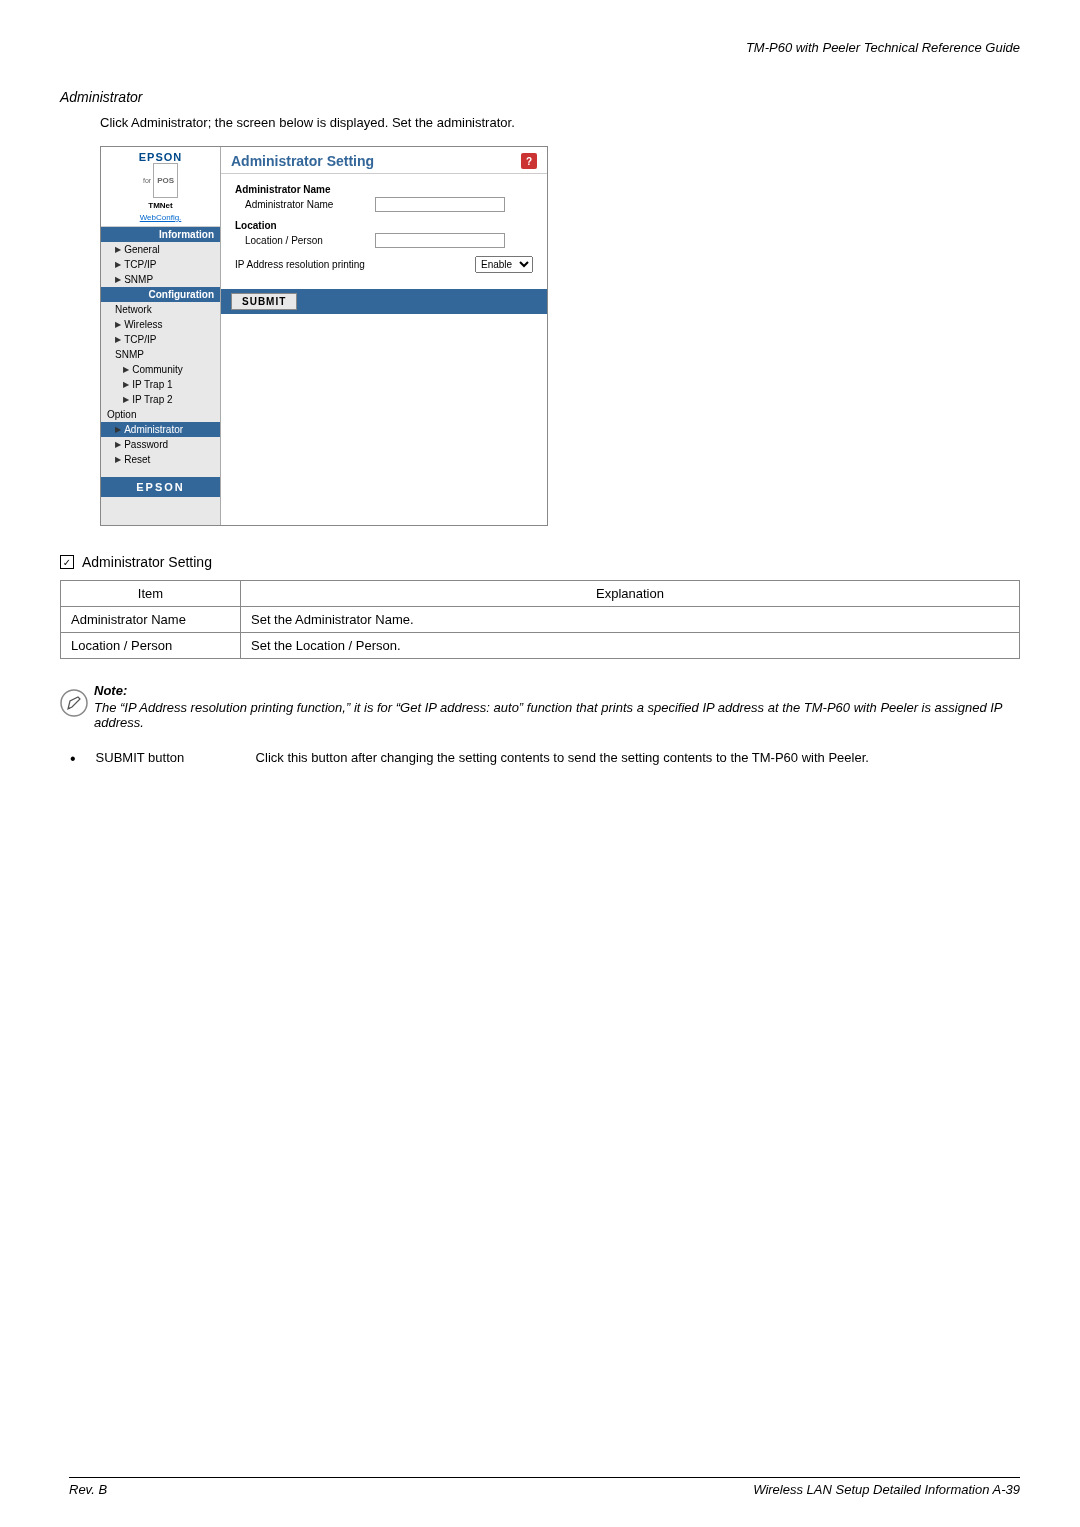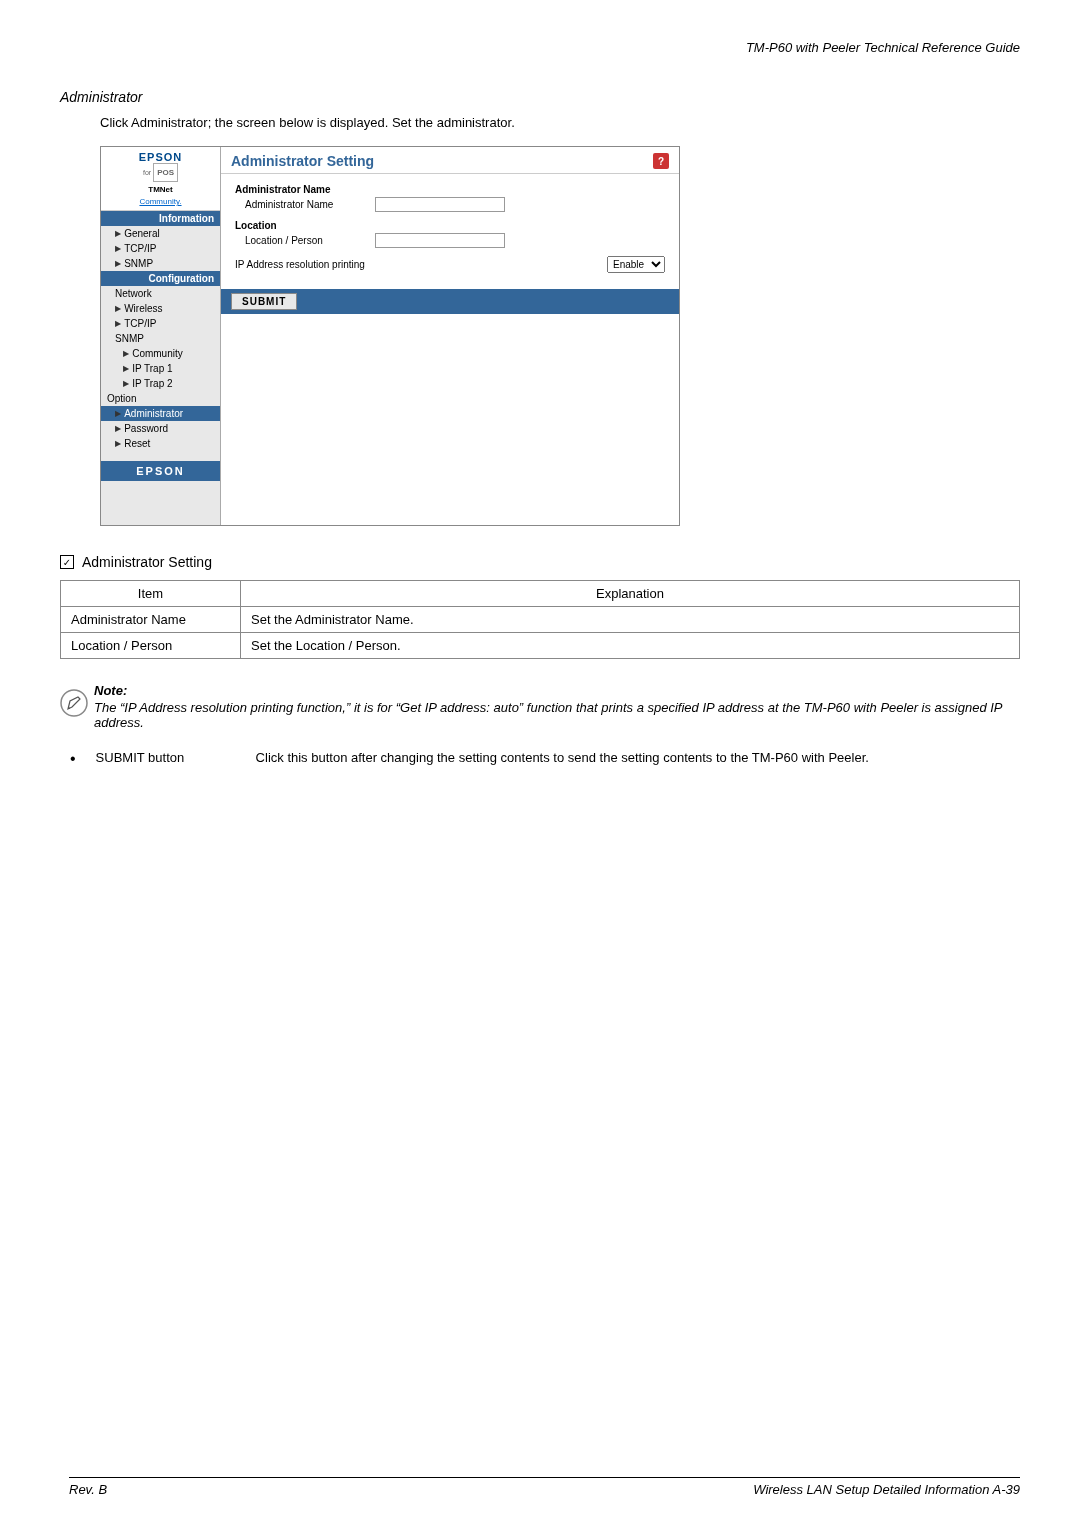--- a/index.html
+++ b/index.html
@@ -33,21 +33,21 @@
       margin-left: 40px;
       margin-bottom: 16px;
       font-size: 13px;
     }
 
     
     .ui-screenshot {
       margin-left: 40px;
       border: 1px solid #888;
       display: flex;
-      width: 580px;
+      width: 448px;
       min-height: 380px;
       font-size: 11px;
       background: #4c1d95;
     }
 
     
     .sidebar {
       width: 120px;
       background: #e8e8e8;
       border-right: 1px solid #aaa;
@@ -297,21 +297,21 @@
     }
     .epson-for {
       font-size: 7px;
       color: #666;
     }
     .pos-text {
       font-size: 8px;
       color: #666;
       font-weight: bold;
       border: 1px solid #aaa;
-      padding: 4px 3px;
+      padding: 12px 3px;
     }
     .tmnet-text {
       font-size: 8px;
       font-weight: bold;
     }
     .webconfig-text {
       font-size: 8px;
       color: #0066cc;
       text-decoration: underline;
     }
@@ -336,21 +336,21 @@
         <span style="font-size:11px;font-weight:bold;color:#00498b;letter-spacing:1px;">EPSON</span>
       </div>
       <div style="display:flex;align-items:center;gap:2px;">
         <span class="epson-for">for</span>
         <span class="pos-text">POS</span>
       </div>
       <div>
         <span class="tmnet-text">TMNet</span>
       </div>
       <div>
-        <span class="webconfig-text">Community.</span>
+        <span class="webconfig-text">WebConfig.</span>
       </div>
     </div>
 
     <div class="sidebar-section-header">Information</div>
     <div class="sidebar-item indent1">
       <span class="arrow">▶</span>
       <span>General</span>
     </div>
     <div class="sidebar-item indent1">
       <span class="arrow">▶</span>

